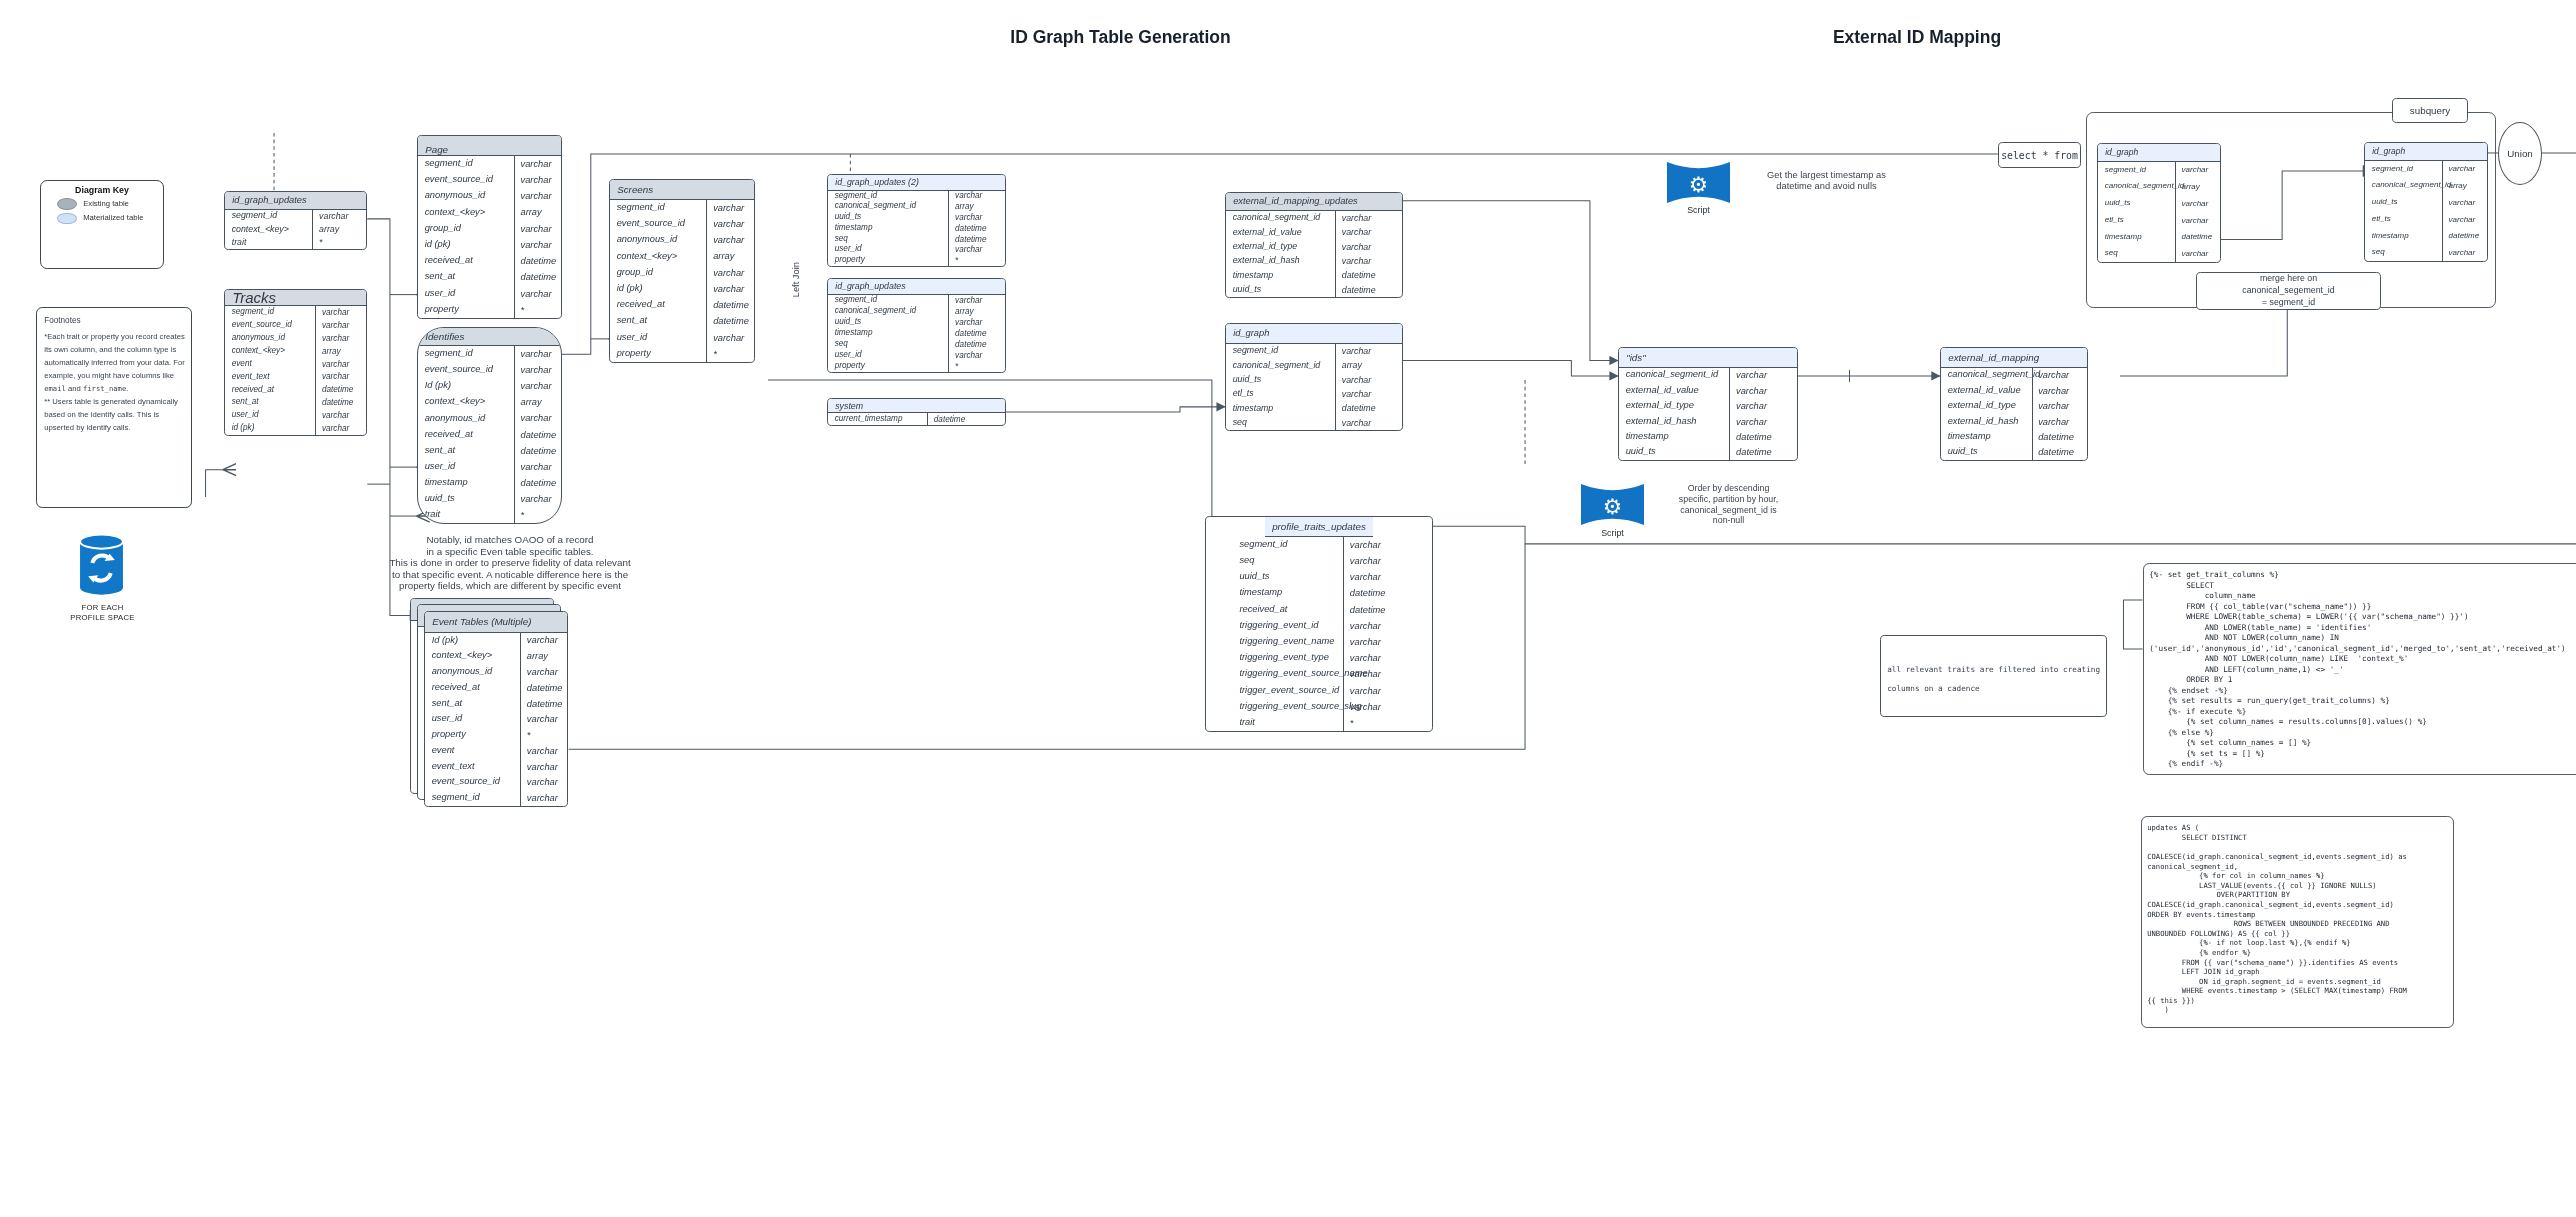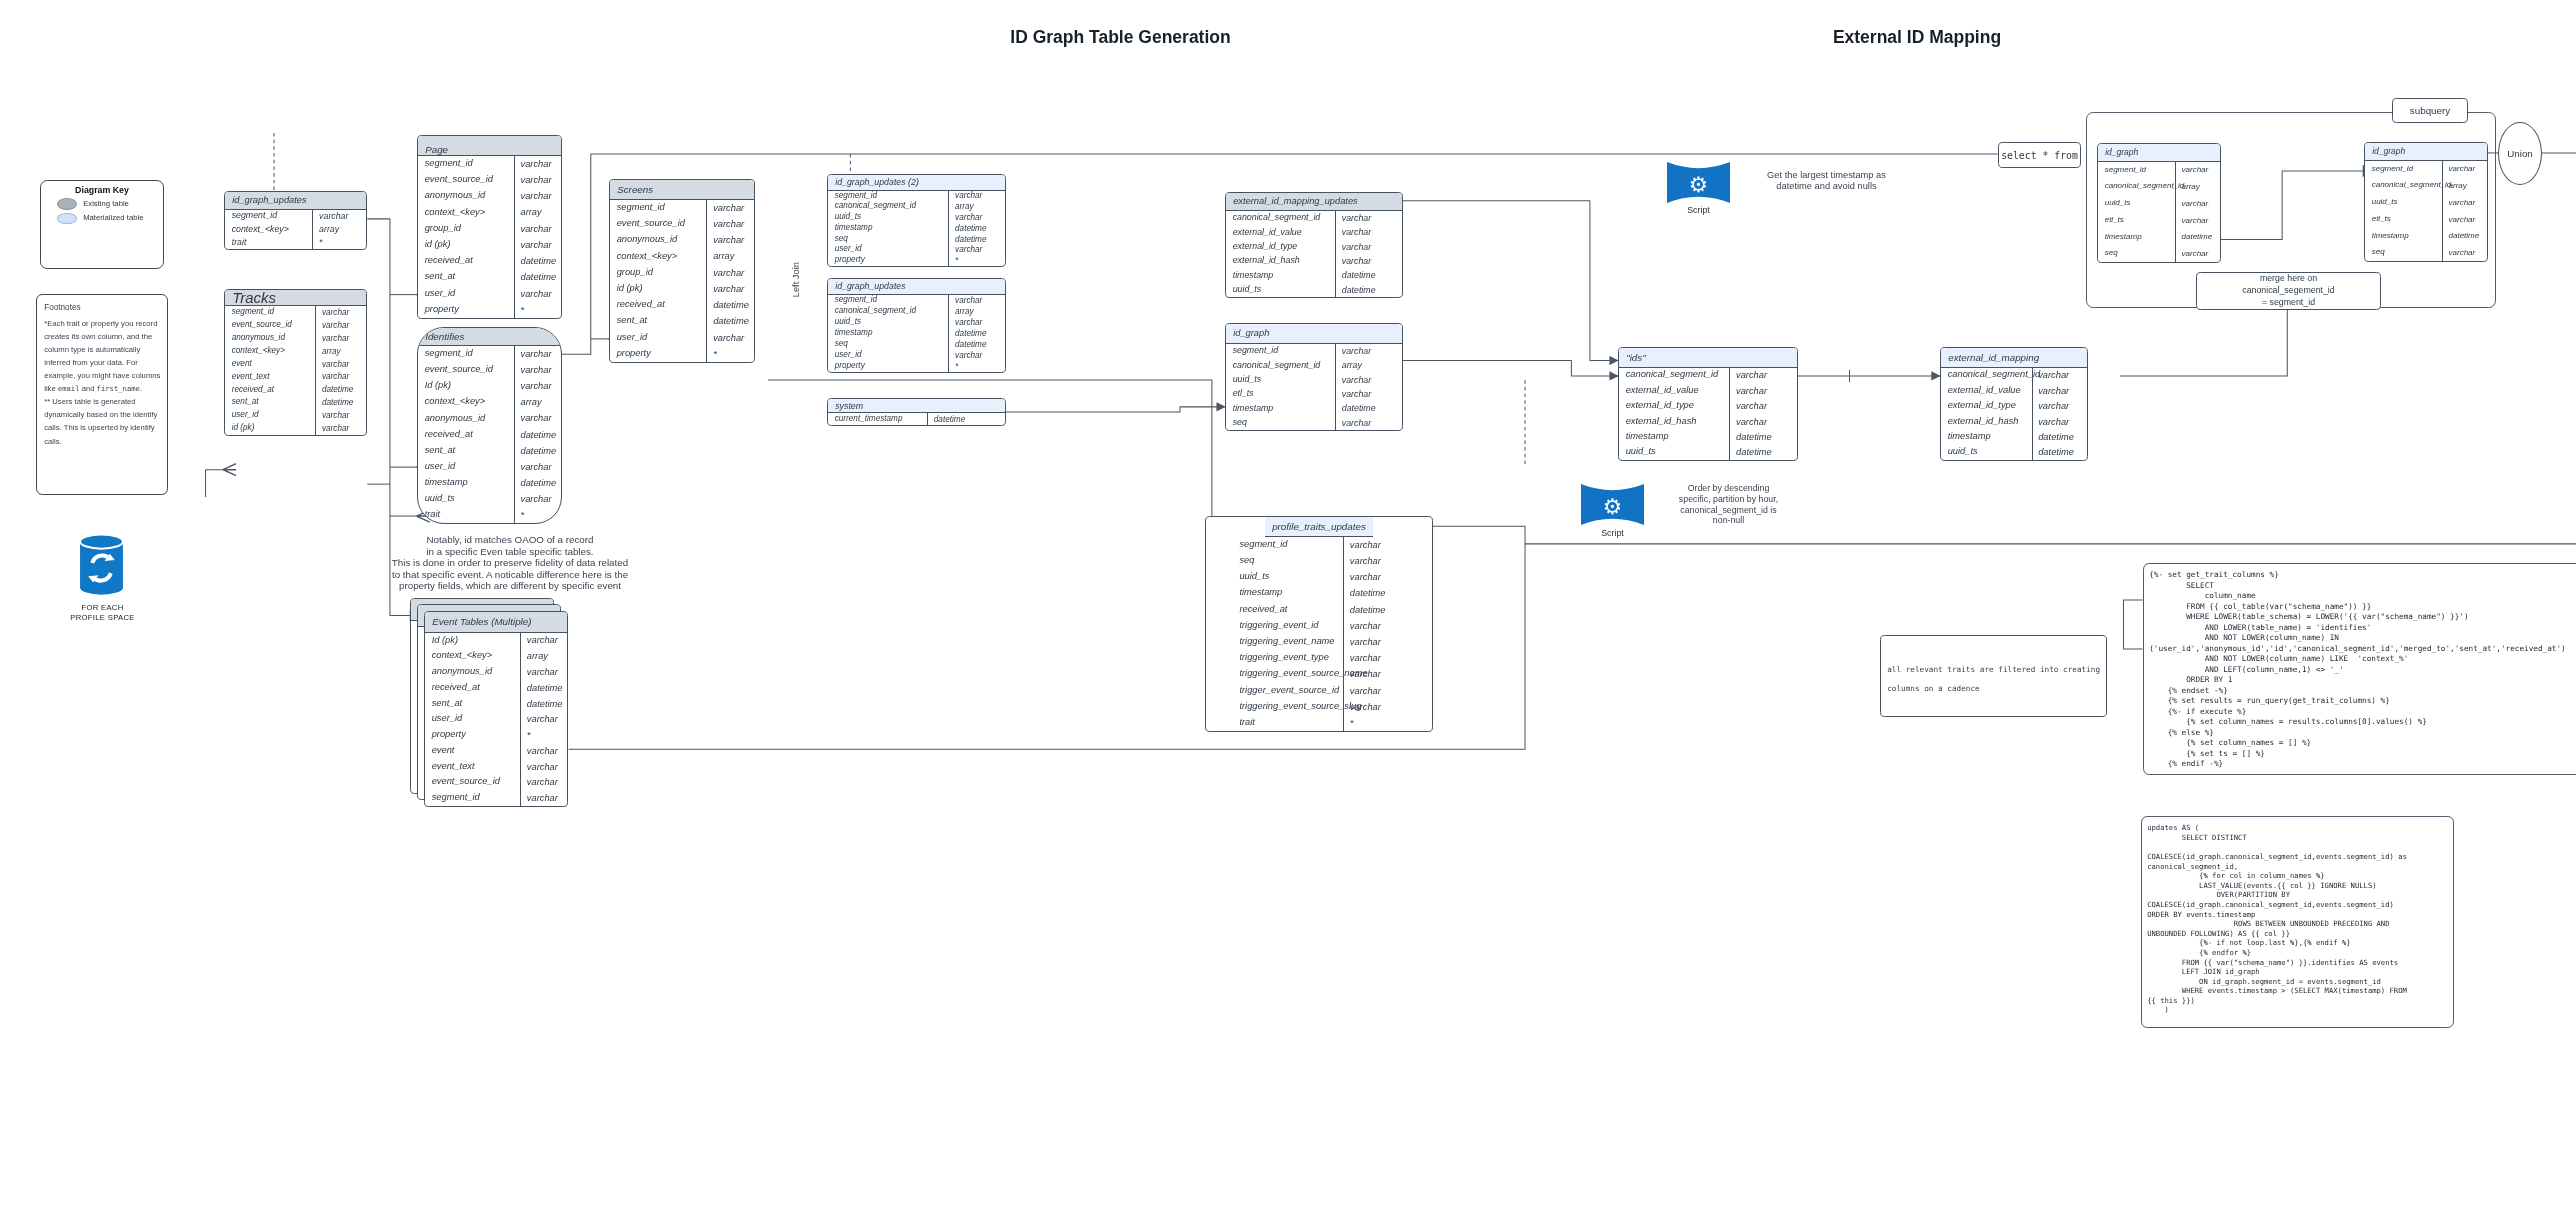--- a/index.html
+++ b/index.html
@@ -119,21 +119,21 @@
     <div class="ki">
       <span class="sw sw-e"></span>
       <span>Existing table</span>
     </div>
     <div class="ki">
       <span class="sw sw-m"></span>
       <span>Materialized table</span>
     </div>
   </div>
 
-  <div class="static fnbox" style="left:36px;top:294px;width:132px;height:201px;">
+  <div class="static fnbox" style="left:36px;top:307px;width:156px;height:201px;">
     <div style="position:absolute;top:6.2px;left:7.2px;" class="fnt">Footnotes</div>
     <div><span>*Each trait or property you record creates its own column, and the column type is automatically inferred from your data. For example, you might have columns like </span><code>email</code><span> and  </span><code>first_name</code><span>.</span><br><span>** Users table is generated dynamically based on the identify calls.  This is upserted by identify calls.</span></div>
   </div>
 
   <div class="static cyl" style="left:78px;top:533px;width:47px;height:63px;">
     <svg width="47" height="63" viewBox="0 0 92 122">
       <path d="M4,16 v90 a42,14 0 0 0 84,0 v-90" fill="#1178c8"></path>
       <ellipse cx="46" cy="16" rx="42" ry="14" fill="#1178c8" stroke="#ffffff" stroke-width="4"></ellipse>
       <path d="M28,58 A20,20 0 0 1 62,50" stroke="#ffffff" stroke-width="8" fill="none"></path>
       <path d="M62,40 l10,12 -20,2 z" fill="#ffffff"></path>
@@ -743,21 +743,21 @@
       <div class="lbl ellipse" style="position: absolute; left: 2498px; top: 122px; width: 44px; height: 63px; font-size: 9.8px;">Union</div>
       <div class="lbl vrot" style="position: absolute; left: 773px; top: 273px; width: 46px; height: 13.4px; font-size: 9.3px;">Left Join</div>
       <div class="lbl notebox" style="position: absolute; left: 2196px; top: 272px; width: 185px; height: 38px; font-size: 8.8px;">
         <div>merge here on</div>
         <div>canonical_segement_id</div>
         <div>= segment_id</div>
       </div>
       <div class="note" style="position: absolute; left: 371px; top: 534px; width: 278px; font-size: 9.8px; line-height: 11.6px; text-align: center;">
         <div>Notably, id matches OAOO of a record</div>
         <div>in a specific Even table  specific tables.</div>
-        <div>This is done in order to preserve fidelity of data related</div>
+        <div>This is done in order to preserve fidelity of data relevant</div>
         <div>to that specific event.  A noticable difference here is the</div>
         <div>property fields, which are different by specific event</div>
       </div>
       <div class="note" style="position: absolute; left: 1752px; top: 170px; width: 149px; font-size: 9.3px; line-height: 11.3px; text-align: center;">
         <div>Get the largest timestamp as</div>
         <div>datetime and avoid nulls</div>
       </div>
       <div class="note" style="position: absolute; left: 1651px; top: 483px; width: 155px; font-size: 8.8px; line-height: 10.8px; text-align: center;">
         <div>Order by descending</div>
         <div>specific, partition by hour,</div>

